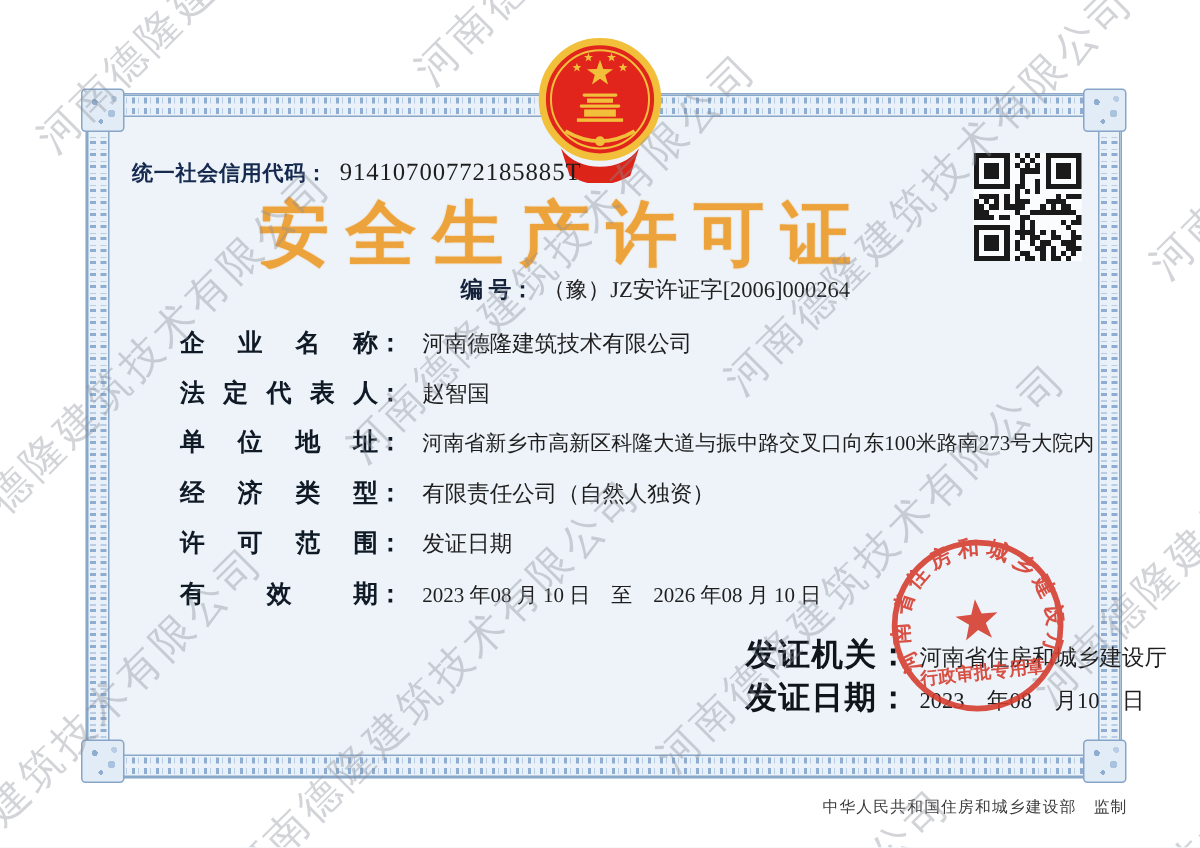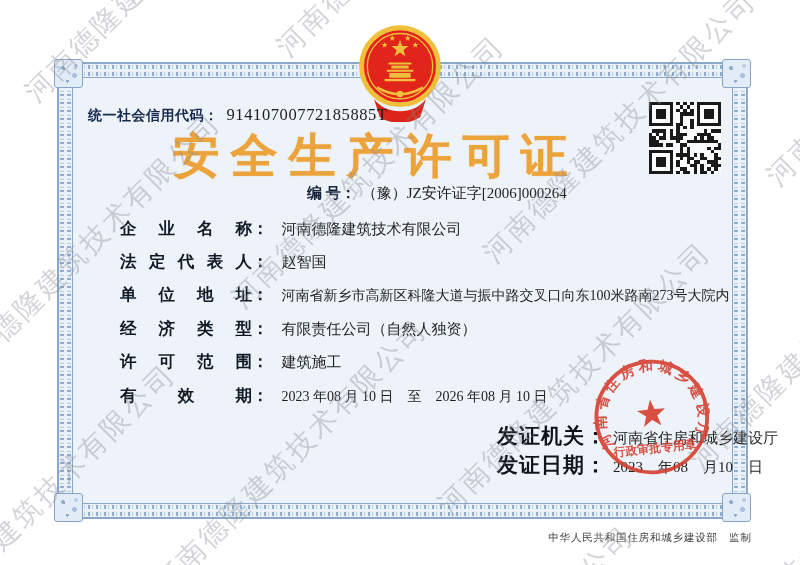--- a/index.html
+++ b/index.html
@@ -276,21 +276,21 @@
 
   <div class="f-row">
     <span class="f-label">经济类型</span>
       <span class="f-colon">：</span>
       <span class="f-value">有限责任公司（自然人独资）</span>
   </div>
 
   <div class="f-row">
     <span class="f-label">许可范围</span>
       <span class="f-colon">：</span>
-      <span class="f-value">建筑施工</span>
+      <span class="f-value">发证日期</span>
   </div>
 
   <div class="f-row">
     <span class="f-label">有效期</span>
       <span class="f-colon">：</span>
       <span class="f-value small">2023 年08 月 10 日　至　2026 年08 月 10 日</span>
   </div>
 </div>
 
 <div class="issuer-row r1">

